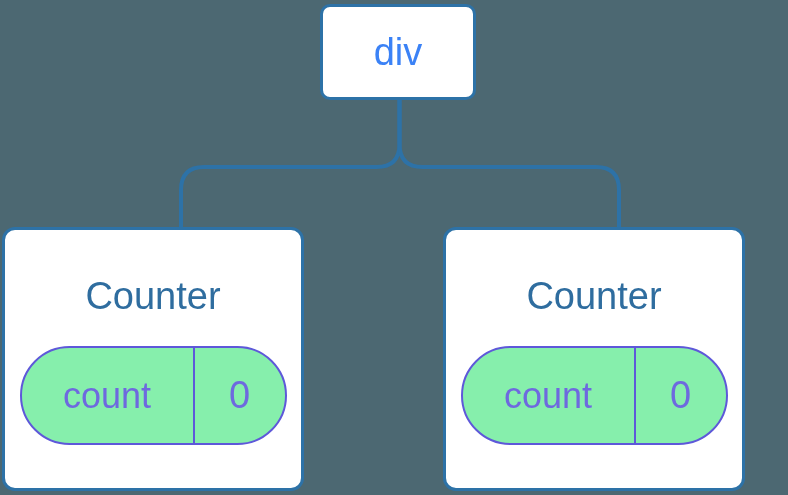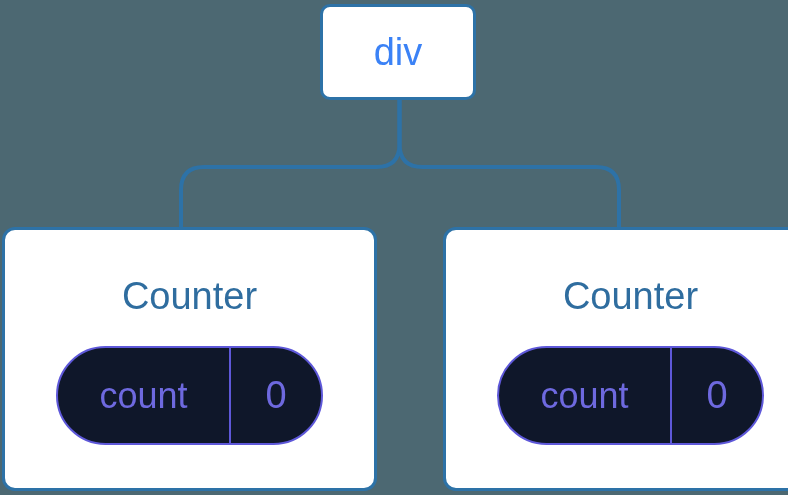--- a/index.html
+++ b/index.html
@@ -38,21 +38,21 @@
     display: flex;
     align-items: center;
     justify-content: center;
     font-size: 38px;
     font-weight: 500;
     color: #3b82f6;
   }
   .card {
     position: absolute;
     top: 227px;
-    width: 375px;
+    width: 302px;
     height: 264px;
     box-sizing: border-box;
     background: #ffffff;
     border: 3px solid #2d72a7;
     border-radius: 13px;
   }
   .card.left  { left: 2px; }
   .card.right { left: 443px; }
   .card-title {
     margin-top: 44px;
@@ -64,21 +64,21 @@
   }
   .pill {
     margin: 28px auto 0 auto;
     width: 267px;
     height: 99px;
     box-sizing: border-box;
     border: 2px solid #5e58d9;
     border-radius: 50px;
     display: flex;
     overflow: hidden;
-    background: #0f172a;
+    background: #86efac;
   }
   .pill-key {
     flex: 0 0 171px;
     display: flex;
     align-items: center;
     justify-content: center;
     font-size: 36px;
     font-weight: 500;
     color: #6e69df;
     border-right: 2px solid #5e58d9;

